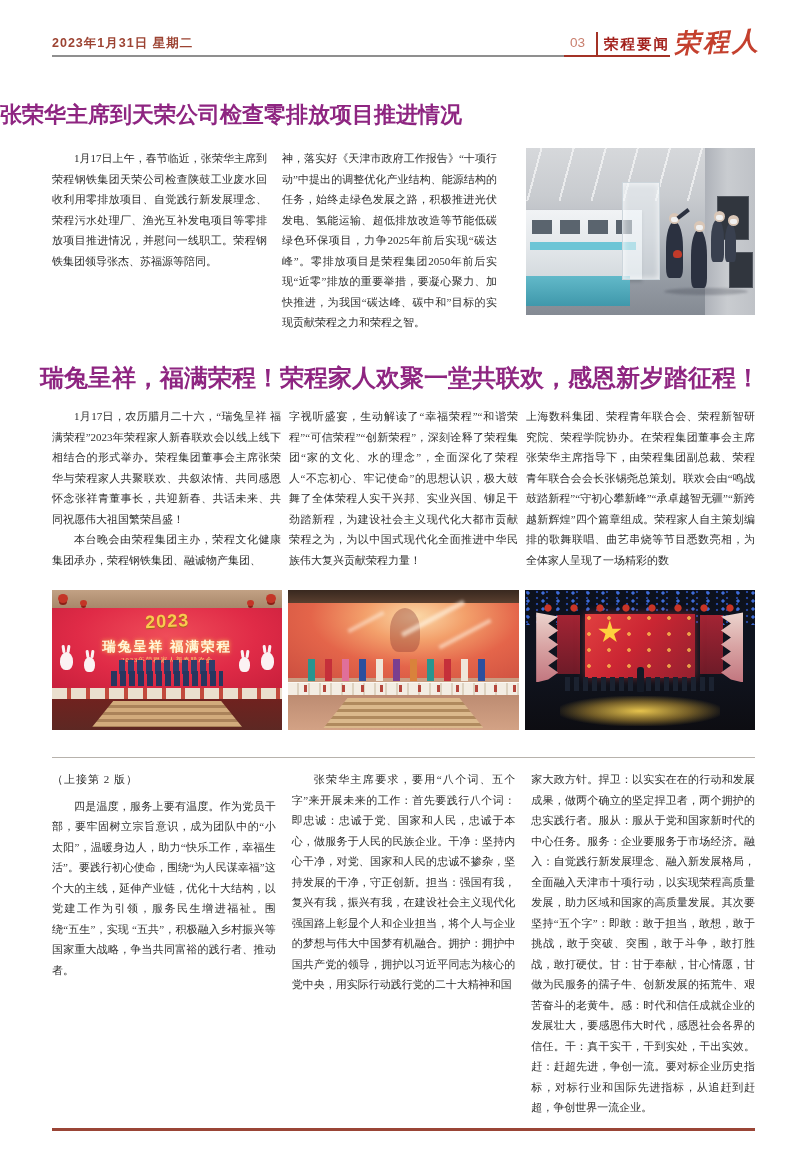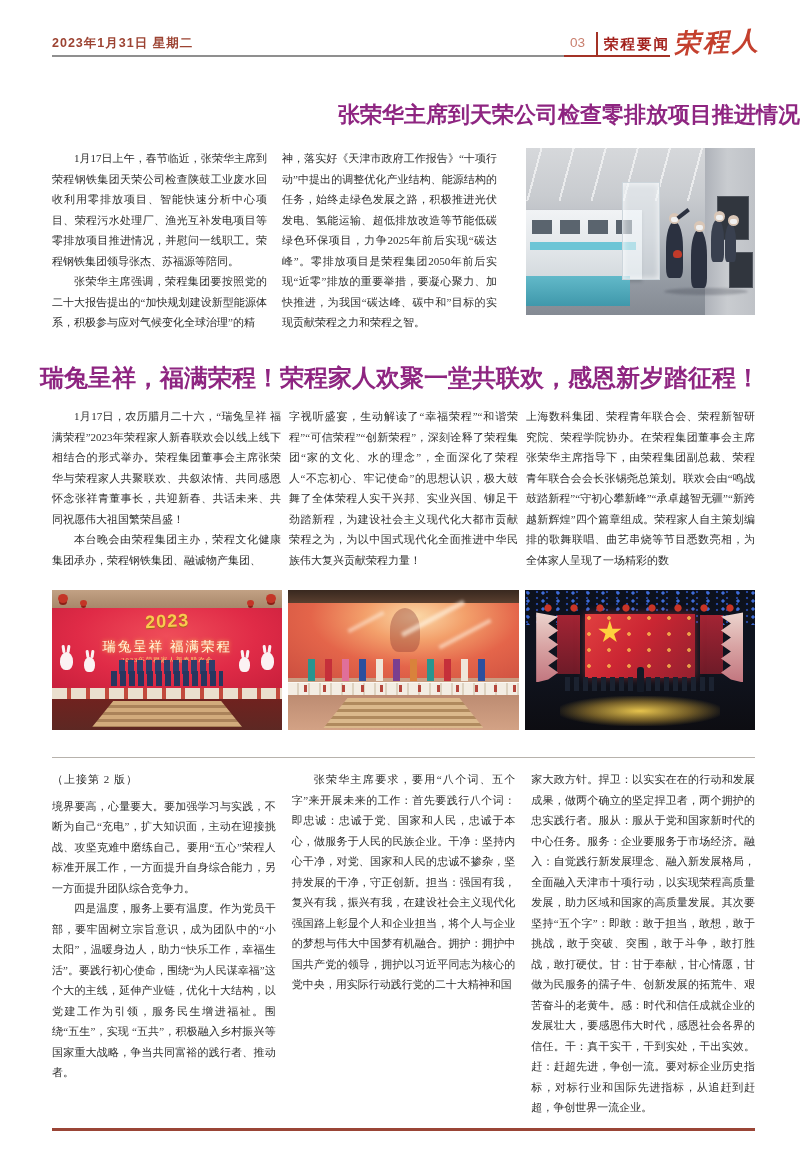--- a/index.html
+++ b/index.html
@@ -15,21 +15,21 @@
   .pagenum{position:absolute;left:518px;top:3px;font-family:"Liberation Sans",sans-serif;
         font-size:13.5px;color:#c97f6e;}
   .vbar{position:absolute;left:544px;top:0;width:2px;height:23px;background:#a33226;}
   .section{position:absolute;left:552px;top:3px;font-family:"Liberation Sans",sans-serif;
         font-weight:bold;font-size:14.5px;color:#a3211c;letter-spacing:2px;}
   .masthead{position:absolute;left:622px;top:-8px;width:130px;font-size:26px;color:#c4402e;
         font-weight:bold;font-style:italic;letter-spacing:3px;transform:rotate(-2deg);
         font-family:"DejaVu Serif",serif;}
 
   
-  .title1{position:absolute;left:0;top:100px;width:100%;margin:0;text-align:right;
+  .title1{position:absolute;left:0;top:100px;width:100%;margin:0;text-align:left;
         font-family:"Liberation Sans",sans-serif;font-weight:bold;font-size:22px;color:#8e2581;}
   .title2{position:absolute;left:0;top:362px;width:100%;margin:0;text-align:center;
         font-family:"Liberation Sans",sans-serif;font-weight:bold;font-size:24px;color:#8e2581;}
 
   
   p{margin:0;text-align:justify;font-size:11px;line-height:20.5px;}
   p.indent{text-indent:2em;}
   .article1{position:absolute;left:52px;top:148px;width:703px;display:flex;}
   .a1col{width:215px;}
   .a1col.second{margin-left:15px;}
@@ -82,21 +82,21 @@
   .pb-ceil{position:absolute;left:0;top:0;width:100%;height:13%;background:linear-gradient(180deg,#c2a184,#a8876a);}
   .pb-backdrop{position:absolute;left:0;top:13%;width:100%;height:57%;
         background:radial-gradient(ellipse at 50% 35%,#ef4d59 0%,#e02b47 55%,#c81f3c 100%);}
   .pb-lant{position:absolute;width:10px;height:9px;border-radius:50%;background:#c43527;box-shadow:0 3px 0 -1px #8c1f17;}
   .pb-l1{left:6px;top:4px;} .pb-l2{right:6px;top:4px;}
   .pb-l3{left:28px;top:10px;width:7px;height:6px;} .pb-l4{right:28px;top:10px;width:7px;height:6px;}
   .pb-2023{position:absolute;left:0;top:15%;width:100%;text-align:center;
         font-family:"Liberation Sans",sans-serif;font-weight:bold;font-size:18px;color:#f9ca4f;
         text-shadow:0 1px 1px #9a6a12;letter-spacing:1px;transform:rotate(-3deg);}
   .pb-line1{position:absolute;left:0;top:34%;width:100%;text-align:center;
-        font-family:"Liberation Sans",sans-serif;font-weight:normal;font-size:13.5px;color:#fff8dc;
+        font-family:"Liberation Sans",sans-serif;font-weight:bold;font-size:13.5px;color:#fff8dc;
         letter-spacing:2px;text-shadow:0 0 4px rgba(255,220,80,.9);}
   .pb-line2{position:absolute;left:0;top:47%;width:100%;text-align:center;font-size:6.5px;color:#f8d96f;letter-spacing:1px;}
   .pb-rabbit{position:absolute;width:13px;height:18px;background:#fdfdfd;border-radius:50% 50% 42% 42%;opacity:.95;}
   .pb-rabbit::before{content:"";position:absolute;top:-7px;left:2px;width:3px;height:8px;background:#fdfdfd;border-radius:2px;transform:rotate(-8deg);}
   .pb-rabbit::after{content:"";position:absolute;top:-7px;left:7px;width:3px;height:8px;background:#fdfdfd;border-radius:2px;transform:rotate(8deg);}
   .pb-r1{left:8px;top:62px;} .pb-r2{left:32px;top:67px;width:11px;height:15px;}
   .pb-r3{right:8px;top:62px;} .pb-r4{right:32px;top:67px;width:11px;height:15px;}
   .pb-group{position:absolute;left:50%;top:50%;transform:translateX(-50%);width:96px;height:14px;
         background:repeating-linear-gradient(90deg,#2e3e6b 0 6px,transparent 6px 9px);}
   .pb-group2{position:absolute;left:50%;top:58%;transform:translateX(-50%);width:112px;height:15px;
@@ -173,22 +173,21 @@
     <div class="rule-red"></div>
     <span class="pagenum">03</span>
     <span class="vbar"></span>
     <span class="section">荣程要闻</span>
     <span class="masthead">荣程人</span>
   </div>
 
   <h1 class="title1">张荣华主席到天荣公司检查零排放项目推进情况</h1>
   <div class="article1">
     <div class="a1col">
-      <p class="indent">1月17日上午，春节临近，张荣华主席到荣程钢铁集团天荣公司检查陕鼓工业废水回收利用零排放项目、智能快速分析中心项目、荣程污水处理厂、渔光互补发电项目等零排放项目推进情况，并慰问一线职工。荣程钢铁集团领导张杰、苏福源等陪同。</p>
-      <p class="indent">张荣华主席强调，荣程集团要按照党的二十大报告提出的“加快规划建设新型能源体系，积极参与应对气候变化全球治理”的精</p>
+      <p class="indent">1月17日上午，春节临近，张荣华主席到荣程钢铁集团天荣公司检查陕鼓工业废水回收利用零排放项目、自觉践行新发展理念、荣程污水处理厂、渔光互补发电项目等零排放项目推进情况，并慰问一线职工。荣程钢铁集团领导张杰、苏福源等陪同。</p>
     </div>
     <div class="a1col second">
       <p>神，落实好《天津市政府工作报告》“十项行动”中提出的调整优化产业结构、能源结构的任务，始终走绿色发展之路，积极推进光伏发电、氢能运输、超低排放改造等节能低碳绿色环保项目，力争2025年前后实现“碳达峰”。零排放项目是荣程集团2050年前后实现“近零”排放的重要举措，要凝心聚力、加快推进，为我国“碳达峰、碳中和”目标的实现贡献荣程之力和荣程之智。</p>
     </div>
     <div class="photoA">
       <div class="pa-lights"></div>
       <div class="pa-wall-right"></div>
       <div class="pa-window1"></div>
       <div class="pa-window2"></div>
       <div class="pa-machine">
@@ -272,21 +271,20 @@
       <div class="pd-conductor"></div>
       <div class="pd-glow"></div>
     </div>
   </div>
 
   <div class="divider"></div>
 
   <div class="cont">
     <div class="contcol">
       <p class="cont-note">（上接第 2 版）</p>
-      <p>境界要高，心量要大。要加强学习与实践，不断为自己“充电”，扩大知识面，主动在迎接挑战、攻坚克难中磨练自己。要用“五心”荣程人标准开展工作，一方面提升自身综合能力，另一方面提升团队综合竞争力。</p>
       <p class="indent">四是温度，服务上要有温度。作为党员干部，要牢固树立宗旨意识，成为团队中的“小太阳”，温暖身边人，助力“快乐工作，幸福生活”。要践行初心使命，围绕“为人民谋幸福”这个大的主线，延伸产业链，优化十大结构，以党建工作为引领，服务民生增进福祉。围绕“五生”，实现 “五共”，积极融入乡村振兴等国家重大战略，争当共同富裕的践行者、推动者。</p>
     </div>
     <div class="contcol">
       <p class="indent">张荣华主席要求，要用“八个词、五个字”来开展未来的工作：首先要践行八个词：即忠诚：忠诚于党、国家和人民，忠诚于本心，做服务于人民的民族企业。干净：坚持内心干净，对党、国家和人民的忠诚不掺杂，坚持发展的干净，守正创新。担当：强国有我，复兴有我，振兴有我，在建设社会主义现代化强国路上彰显个人和企业担当，将个人与企业的梦想与伟大中国梦有机融合。拥护：拥护中国共产党的领导，拥护以习近平同志为核心的党中央，用实际行动践行党的二十大精神和国</p>
     </div>
     <div class="contcol">
       <p>家大政方针。捍卫：以实实在在的行动和发展成果，做两个确立的坚定捍卫者，两个拥护的忠实践行者。服从：服从于党和国家新时代的中心任务。服务：企业要服务于市场经济。融入：自觉践行新发展理念、融入新发展格局，全面融入天津市十项行动，以实现荣程高质量发展，助力区域和国家的高质量发展。其次要坚持“五个字”：即敢：敢于担当，敢想，敢于挑战，敢于突破、突围，敢于斗争，敢打胜战，敢打硬仗。甘：甘于奉献，甘心情愿，甘做为民服务的孺子牛、创新发展的拓荒牛、艰苦奋斗的老黄牛。感：时代和信任成就企业的发展壮大，要感恩伟大时代，感恩社会各界的信任。干：真干实干，干到实处，干出实效。赶：赶超先进，争创一流。要对标企业历史指标，对标行业和国际先进指标，从追赶到赶超，争创世界一流企业。</p>
     </div>
   </div>
 

